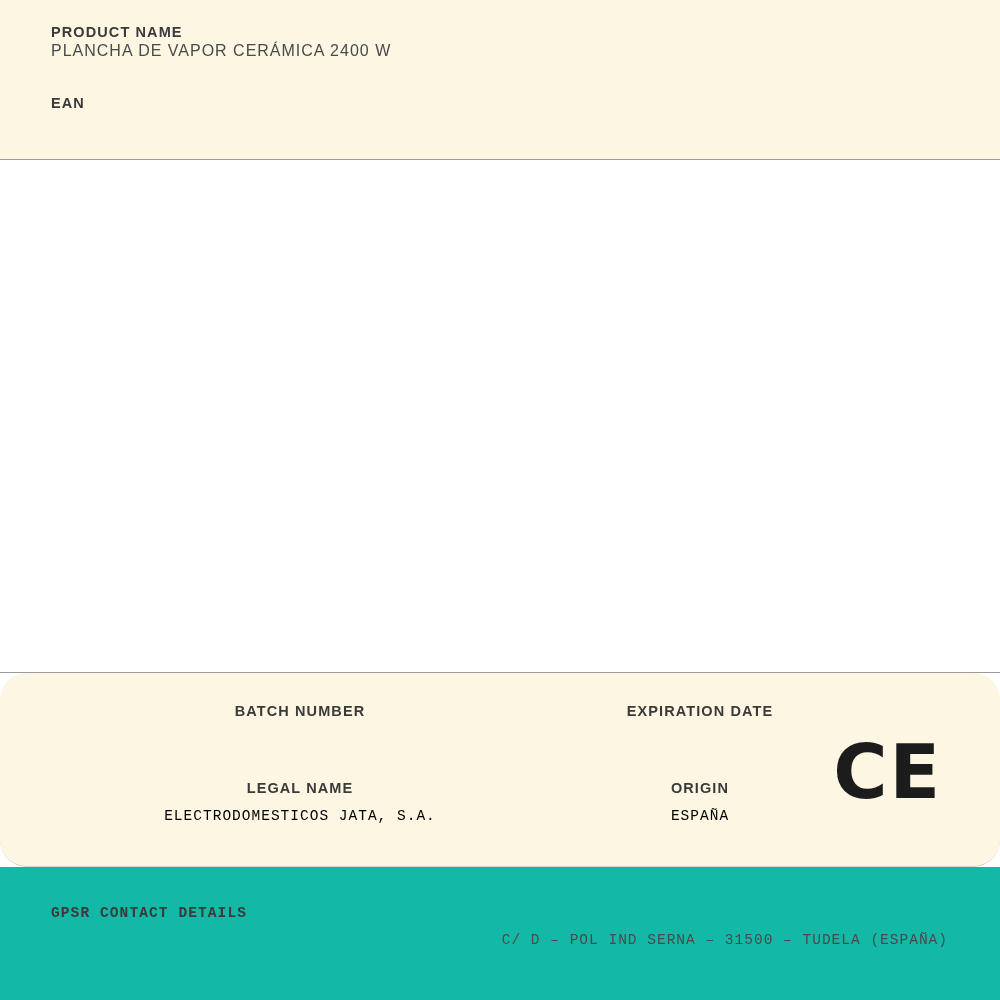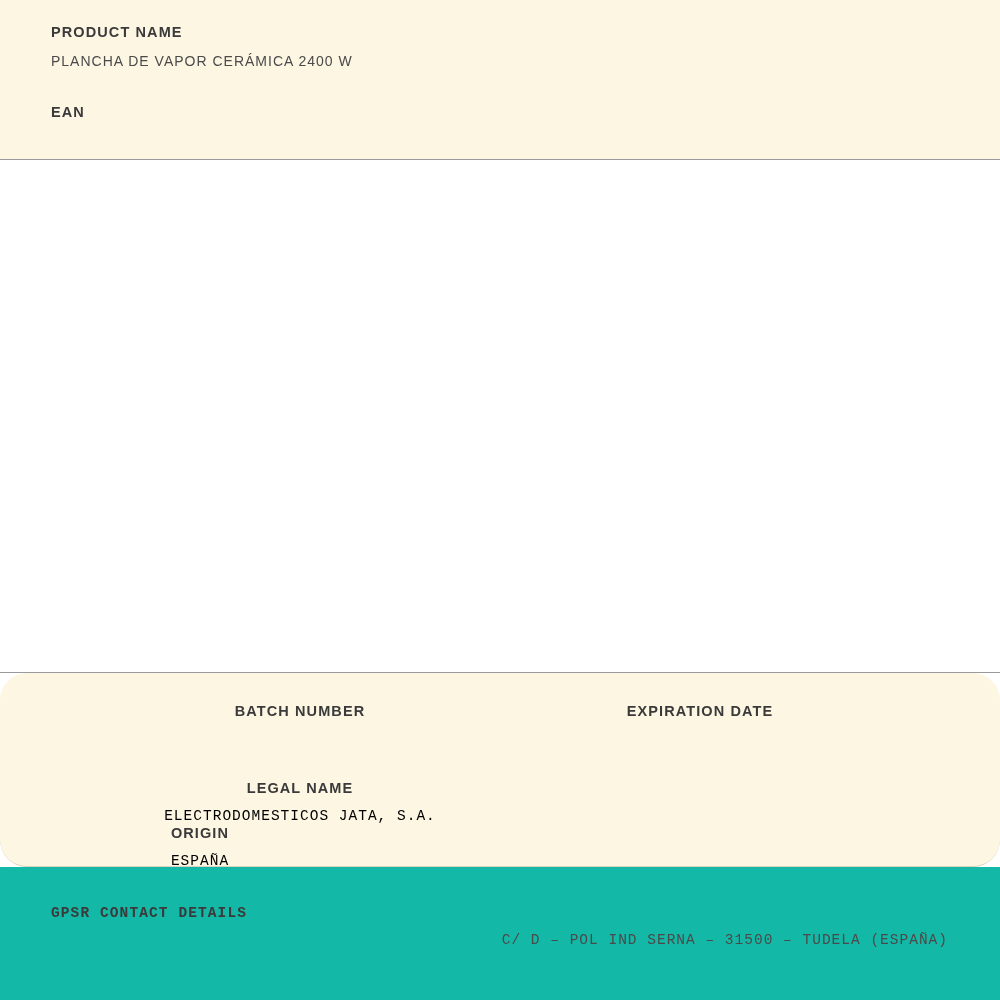--- a/index.html
+++ b/index.html
@@ -38,24 +38,23 @@
   }
   .field-label {
     font-size: 14.5px;
     font-weight: bold;
     letter-spacing: 1.1px;
     color: #3a3a3a;
     text-transform: uppercase;
     line-height: 1.2;
   }
   .field-value {
-    font-size: 14px;
+    font-size: 16px;
     letter-spacing: 1.0px;
     color: #4a4a4a;
-    margin-top: 12px;
     line-height: 1.2;
   }
 
   
   .body-block {
     flex: 1 1 auto;
     background: #ffffff;
     border-bottom: 1px solid #9a9a9a;
     position: relative;
   }
@@ -88,21 +87,21 @@
   }
   .mid-value {
     font-size: 14.5px;
     letter-spacing: 1.0px;
     color: #000000;
     margin-top: 12px;
     min-height: 17px;
     font-family: Liberation Mono, monospace;
   }
   .mid-row.row1 { padding-top: 30px; }
-  .mid-row.row2 { padding-top: 32px; flex-direction: column; }
+  .mid-row.row2 { padding-top: 32px; }
 
   .ce-mark {
     position: absolute;
     right: 58px;
     top: 62px;
     font-family: "DejaVu Sans", sans-serif;
     font-size: 74px;
     font-weight: bold;
     letter-spacing: 2px;
     color: #1c1c1c;
@@ -171,20 +170,21 @@
       <div class="mid-cell first">
         <div class="mid-label">LEGAL NAME</div>
         <div class="mid-value">ELECTRODOMESTICOS JATA, S.A.</div>
       </div>
       <div class="mid-cell">
         <div class="mid-label">ORIGIN</div>
         <div class="mid-value">ESPAÑA</div>
       </div>
     </div>
 
+    <div class="ce-mark">CE</div>
   </section>
 
   <section class="footer-block">
     <div class="footer-label">GPSR CONTACT DETAILS</div>
     <div class="footer-address">C/ D – POL IND SERNA – 31500 – TUDELA (ESPAÑA)</div>
   </section>
 
 </div>
 
 </body></html>

